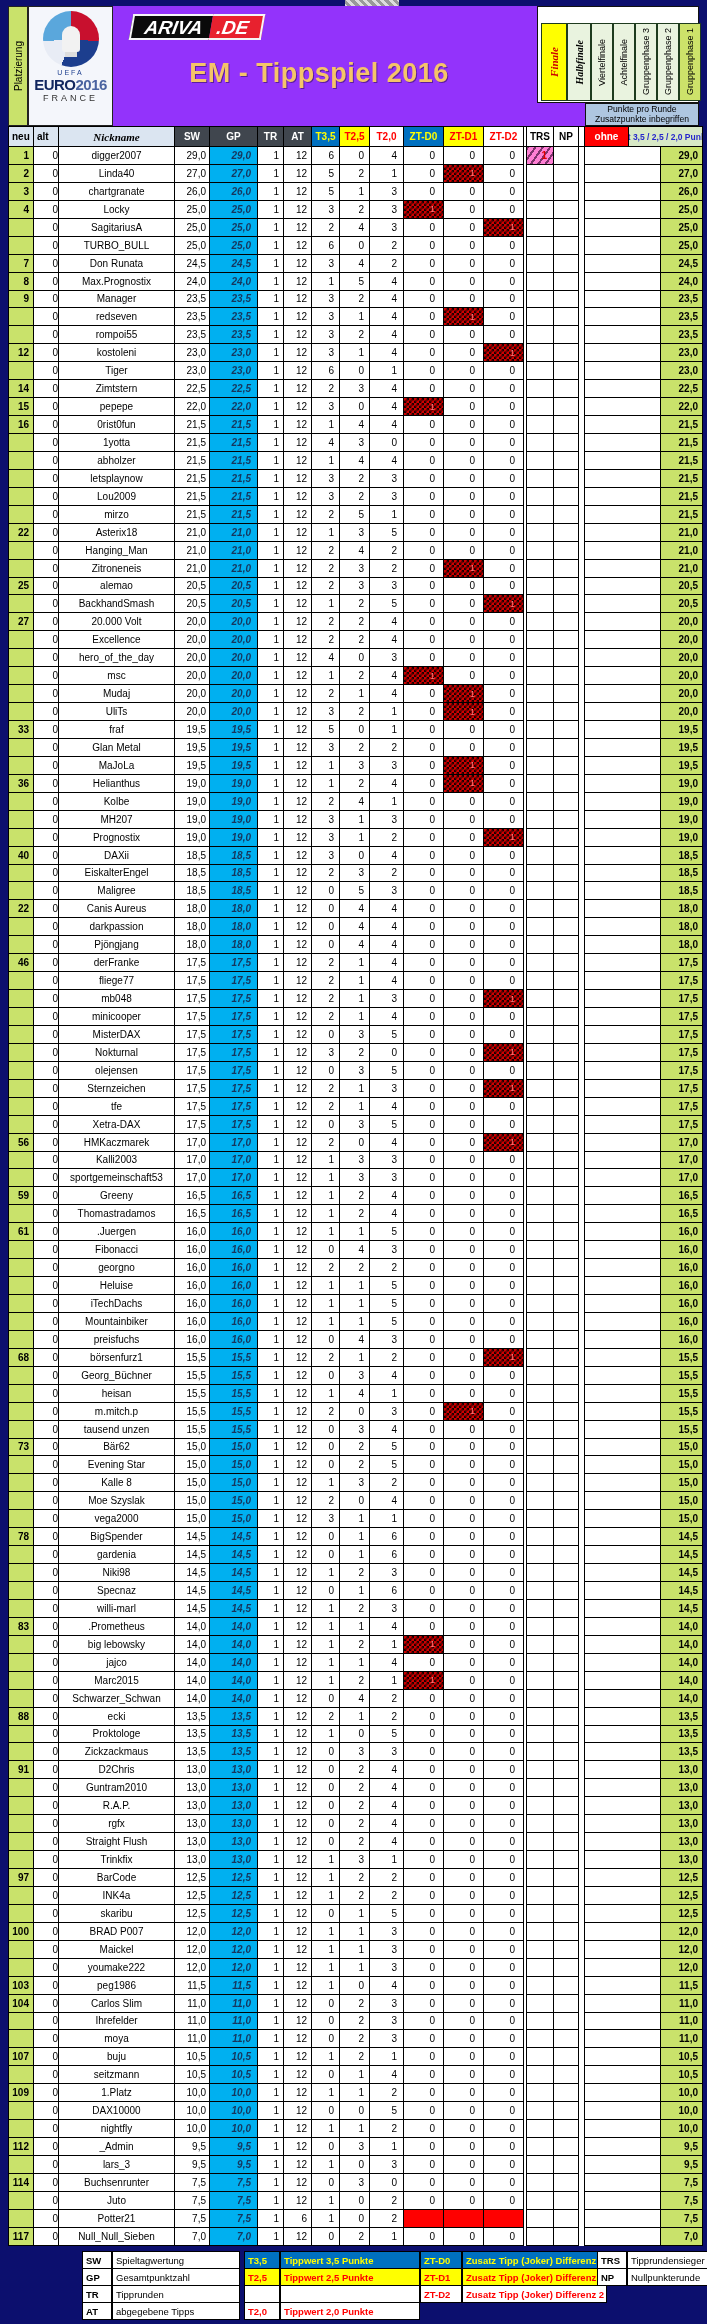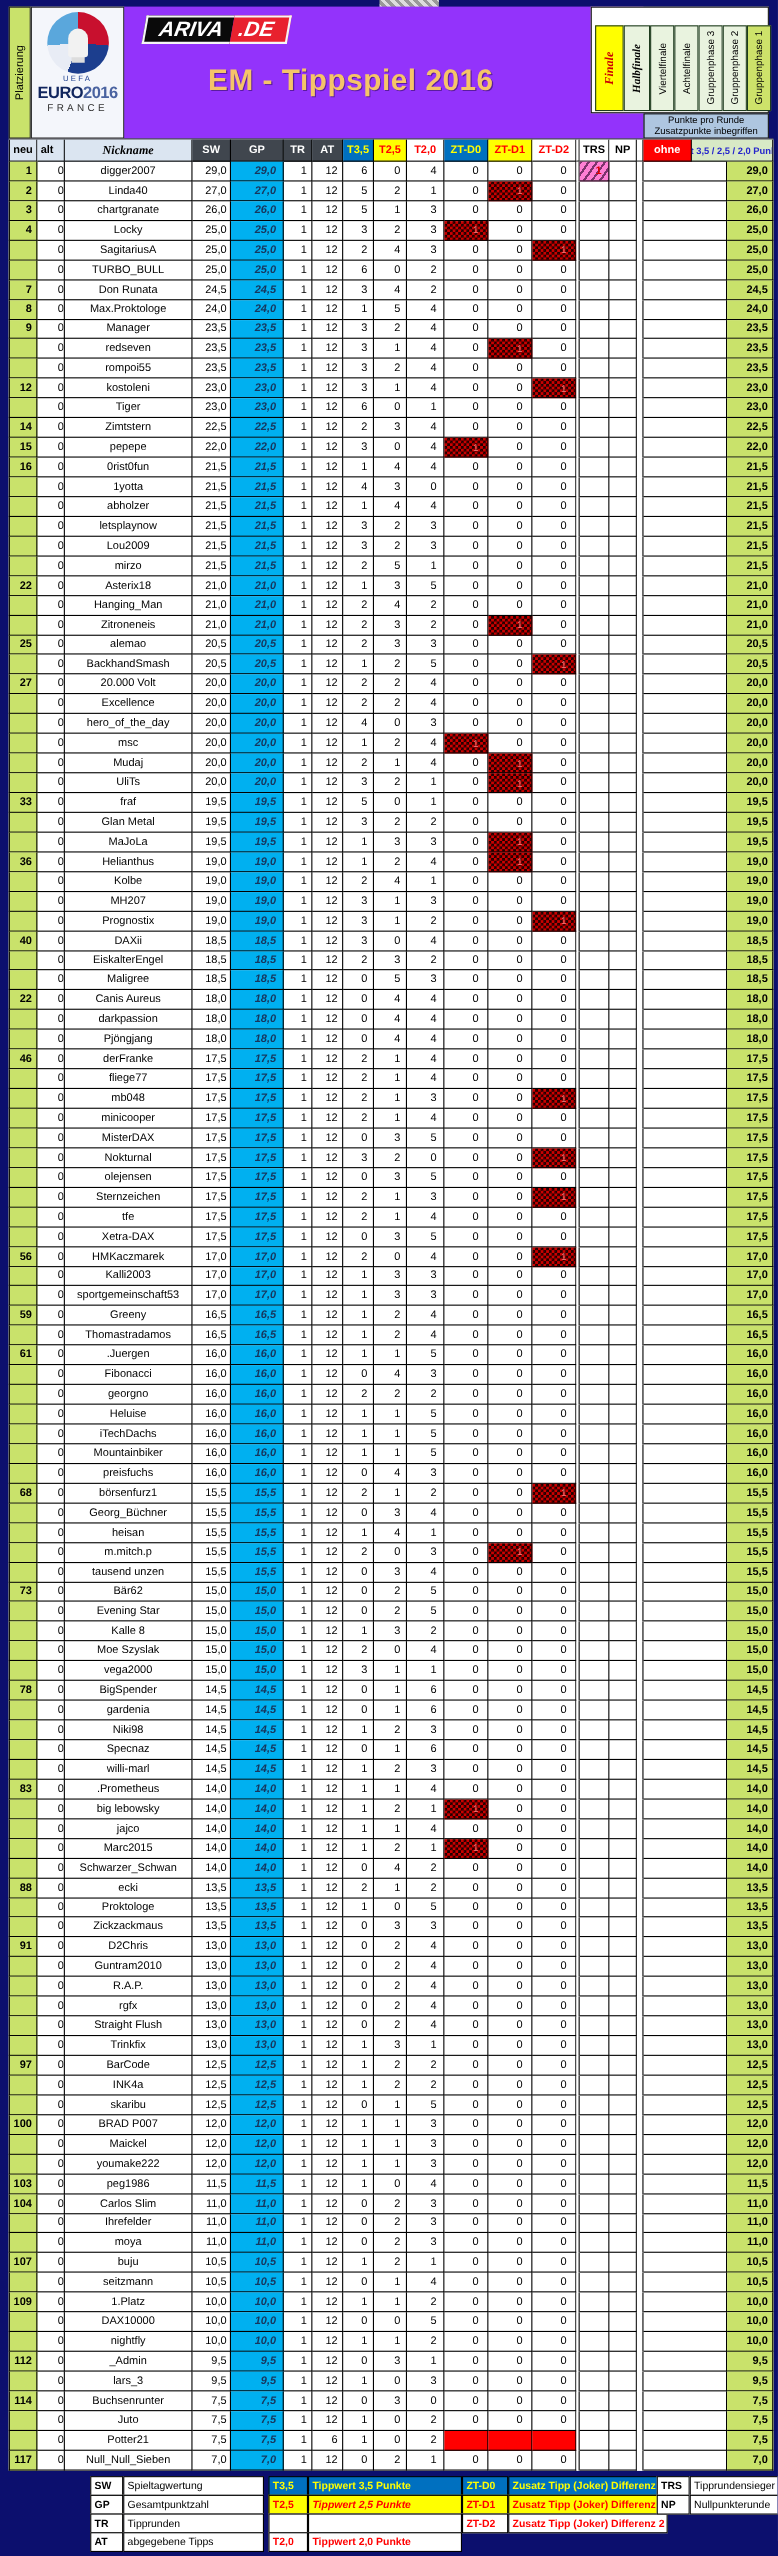--- a/index.html
+++ b/index.html
@@ -326,21 +326,21 @@
         <div class="cell c-gapA"></div>
         <div class="cell c-trs"></div>
         <div class="cell c-np"></div>
         <div class="cell c-gapB"></div>
         <div class="cell c-ohne"></div>
         <div class="cell c-mit greenc">24,5</div>
       </div>
       <div class="drow">
         <div class="cell c-neu greenc">8</div>
         <div class="cell c-alt" style="justify-content: flex-end;">0</div>
-        <div class="cell c-name">Max.Proktologe</div>
+        <div class="cell c-name">Max.Prognostix</div>
         <div class="cell c-sw">24,0</div>
         <div class="cell c-gp gpc">24,0</div>
         <div class="cell c-tr">1</div>
         <div class="cell c-at">12</div>
         <div class="cell c-t35">1</div>
         <div class="cell c-t25">5</div>
         <div class="cell c-t20">4</div>
         <div class="cell c-d">0</div>
         <div class="cell c-d">0</div>
         <div class="cell c-d">0</div>
@@ -2661,21 +2661,21 @@
           <div class="lcell " style="width: 128px;">abgegebene Tipps</div>
         </div>
       </div>
       <div class="lgroup" style="left: 244px;">
         <div class="lrow">
           <div class="lcell lkey lg-blue" style="width: 36px;">T3,5</div>
           <div class="lcell lg-blue" style="width: 140px;">Tippwert 3,5 Punkte</div>
         </div>
         <div class="lrow">
           <div class="lcell lkey lg-yel" style="width: 36px;">T2,5</div>
-          <div class="lcell lg-yel" style="width: 140px; font-style: italic;">Tippwert 2,5 Punkte</div>
+          <div class="lcell lg-yel" style="width: 140px;">Tippwert 2,5 Punkte</div>
         </div>
         <div class="lrow">
           <div class="lcell lkey " style="width: 36px;"></div>
           <div class="lcell " style="width: 140px;"></div>
         </div>
         <div class="lrow">
           <div class="lcell lkey lg-red" style="width: 36px;">T2,0</div>
           <div class="lcell lg-red" style="width: 140px;">Tippwert 2,0 Punkte</div>
         </div>
       </div>

